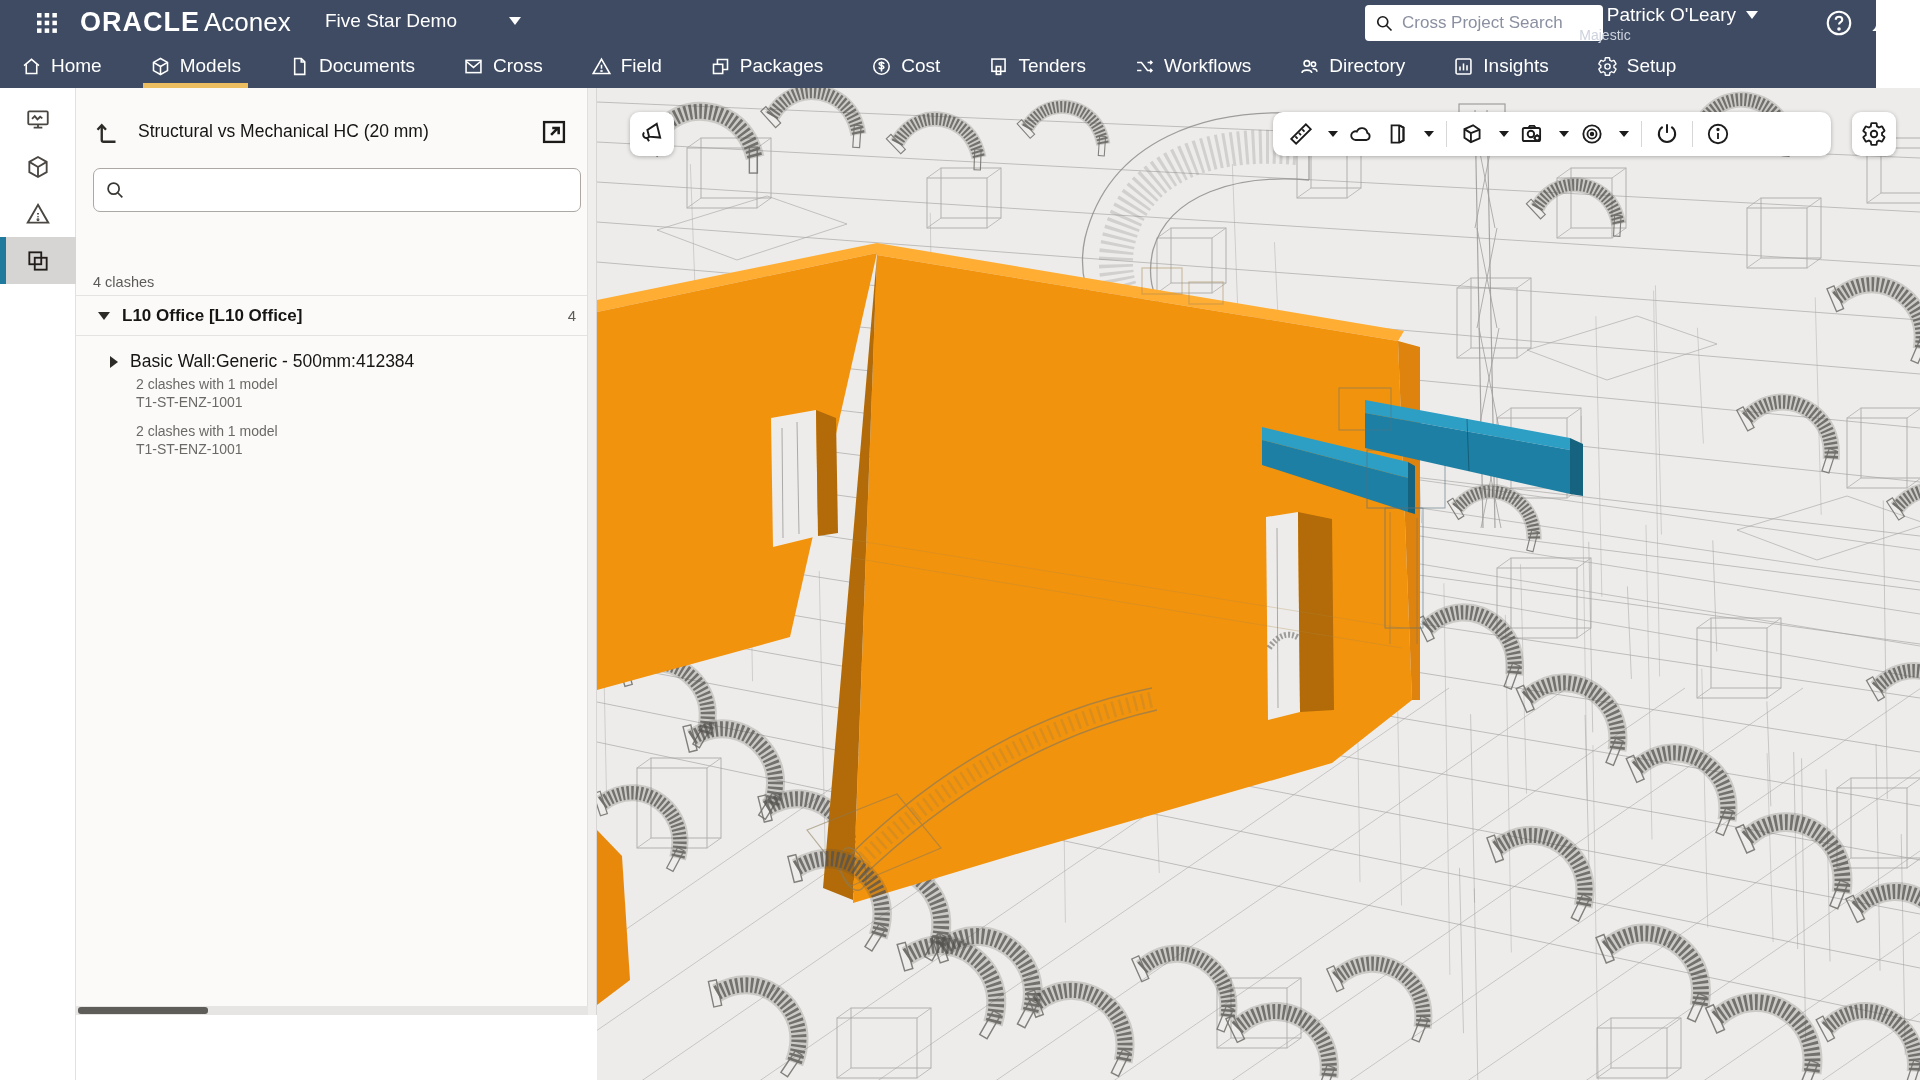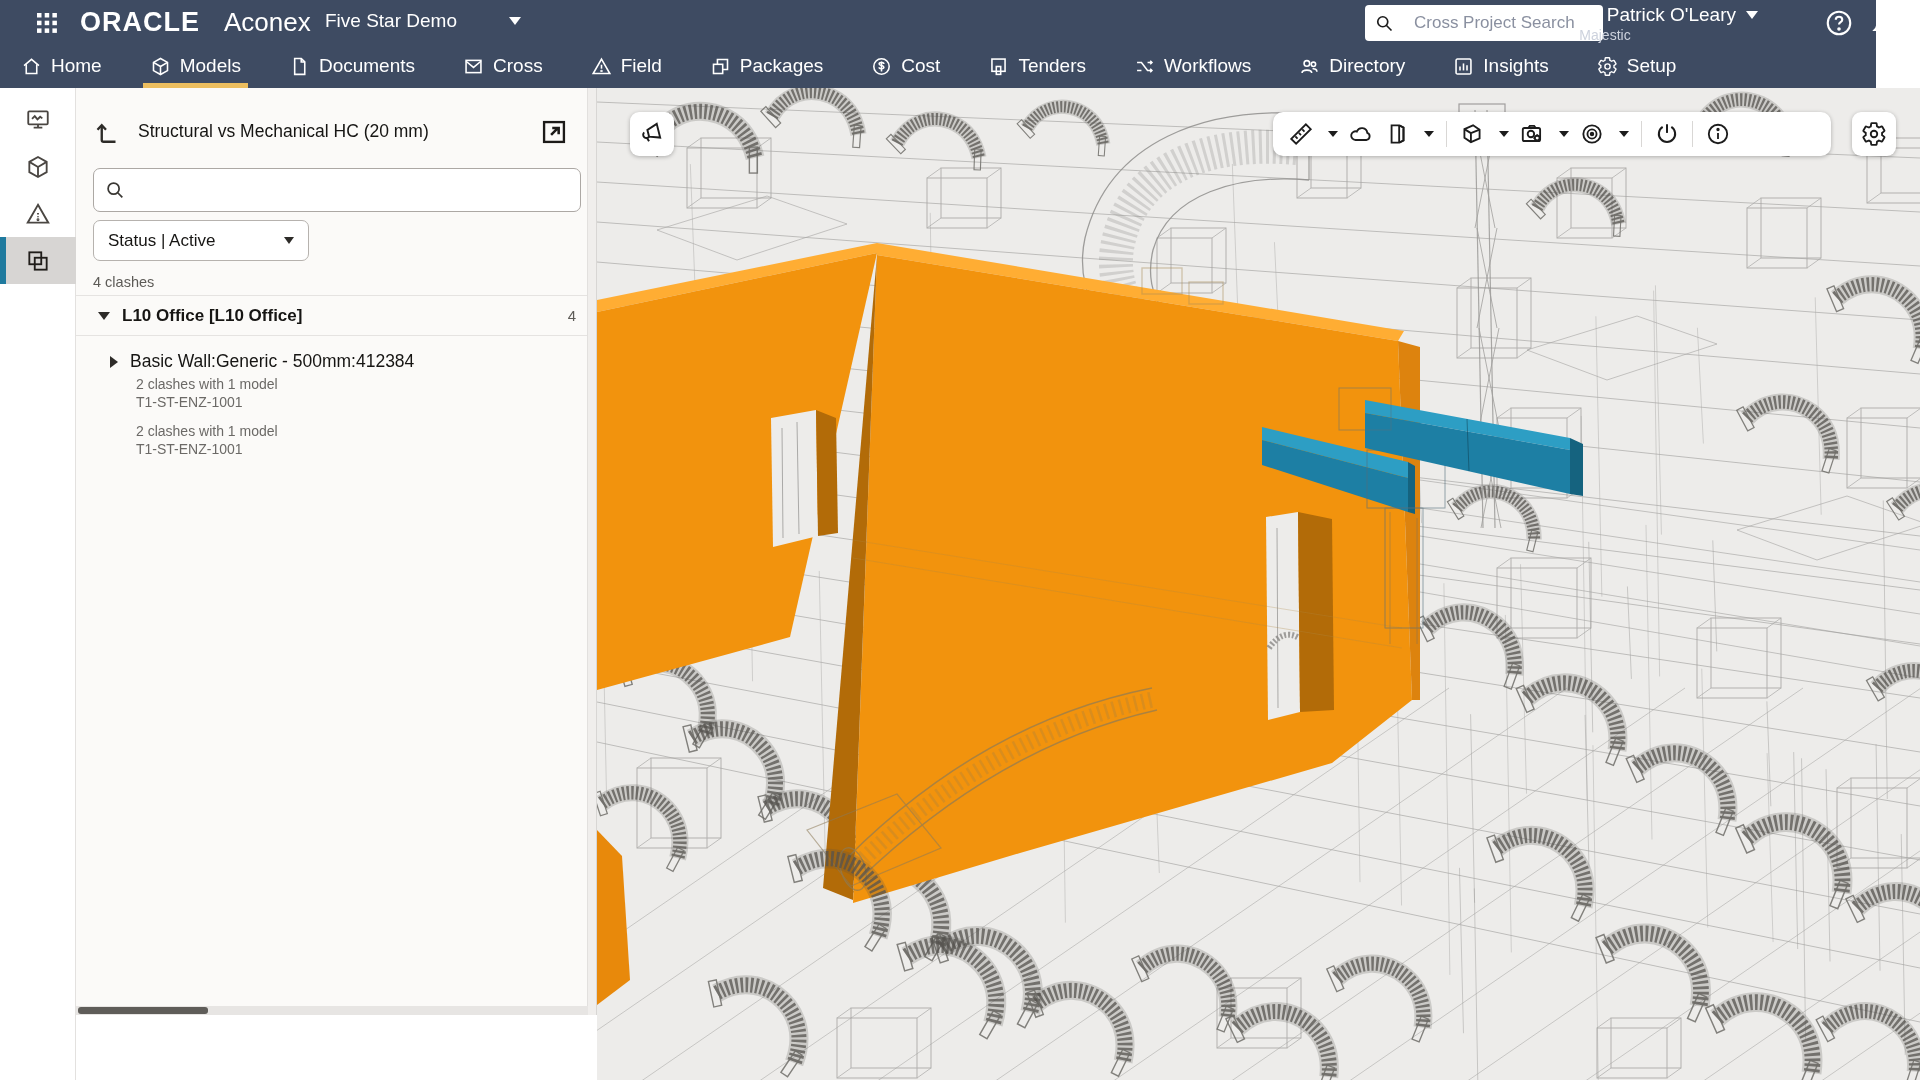--- a/index.html
+++ b/index.html
@@ -6,24 +6,24 @@
   html,body { width:1920px; height:1080px; overflow:hidden; background:#fff;
               font-family:"Liberation Sans", sans-serif; }
   #app { position:relative; width:1920px; height:1080px; }
 
   
   .topbar { position:absolute; left:0; top:0; width:1876px; height:88px; background:#3e4b62; z-index:30; }
   .row1 { position:relative; height:44px; }
   .waffle { position:absolute; left:36px; top:12px; width:22px; height:22px; cursor:pointer; }
   .logoblk { position:absolute; left:80px; top:7px; display:flex; align-items:baseline; }
   .logo-oracle { color:#fff; font-size:27px; font-weight:700; letter-spacing:1px; }
-  .logo-prod { color:#fff; font-size:26px; font-weight:400; margin-left:24px; }
+  .logo-prod { color:#fff; font-size:26px; font-weight:400; margin-left:4px; }
   .projsel { position:absolute; left:325px; top:10px; display:flex; align-items:center; gap:52px; color:#fff; font-size:19px; cursor:pointer; }
   .navsearch { position:absolute; left:1365px; top:5px; width:238px; height:36px; background:#fff; border-radius:4px; display:flex; align-items:center; padding:0 9px; }
-  .navsearch input { border:none; outline:none; font-size:17px; color:#1c1c1c; width:180px; margin-left:20px; font-family:"Liberation Sans",sans-serif; }
+  .navsearch input { border:none; outline:none; font-size:17px; color:#1c1c1c; width:180px; margin-left:8px; font-family:"Liberation Sans",sans-serif; }
   .navsearch input::placeholder { color:#8a90a0; }
   .userblk { position:absolute; right:118px; top:4px; color:#fff; cursor:pointer; }
   .username { font-size:19px; display:inline-flex; align-items:center; gap:10px; }
   .userorg { font-size:14px; color:#cdd2dd; margin-right:22px; margin-top:1px; }
   .tb-iconbtn { position:absolute; top:8px; width:30px; height:30px; color:#fff; cursor:pointer; }
   .row2 { position:relative; height:44px; display:flex; align-items:stretch; padding-left:12px; }
   .navitem { position:relative; display:flex; align-items:center; gap:9px; color:#fff; font-size:19px; padding:0 9px; margin-right:30px; cursor:pointer; white-space:nowrap; }
   .navitem svg { flex:0 0 auto; }
   .navitem .underline { display:none; }
   .navitem.active .underline { display:block; position:absolute; left:2px; right:2px; bottom:0; height:5px; background:#ecbe5f; }
@@ -271,24 +271,20 @@
             <path d="m9.5 14.5 6-6M10.5 8.5H16V14" stroke-width="2.2"></path>
           </svg>
       </div>
     </div>
     <div class="p-search">
       <svg class="ic" width="22" height="22" viewBox="0 0 24 24" fill="none" stroke="#3a3834" stroke-width="1.9">
           <circle cx="10.5" cy="10.5" r="6"></circle>
           <line x1="15" y1="15" x2="20" y2="20"></line>
         </svg>
       <input type="text" placeholder="" style="">
-    </div>
-    <div class="p-filter">
-      <span class="lbl">Status | Active</span>
-      <span class="caret-d" style="border-top-width:7px;border-left-width:5.5px;border-right-width:5.5px"></span>
     </div>
     <div class="p-summary">4 clashes</div>
     <div class="p-div" style="top:207px"></div>
     <div class="p-group">
       <span class="caret-d"></span>
       <span class="glabel">L10 Office [L10 Office]</span>
       <span class="gcount">4</span>
     </div>
     <div class="p-div" style="top:247px"></div>
 

